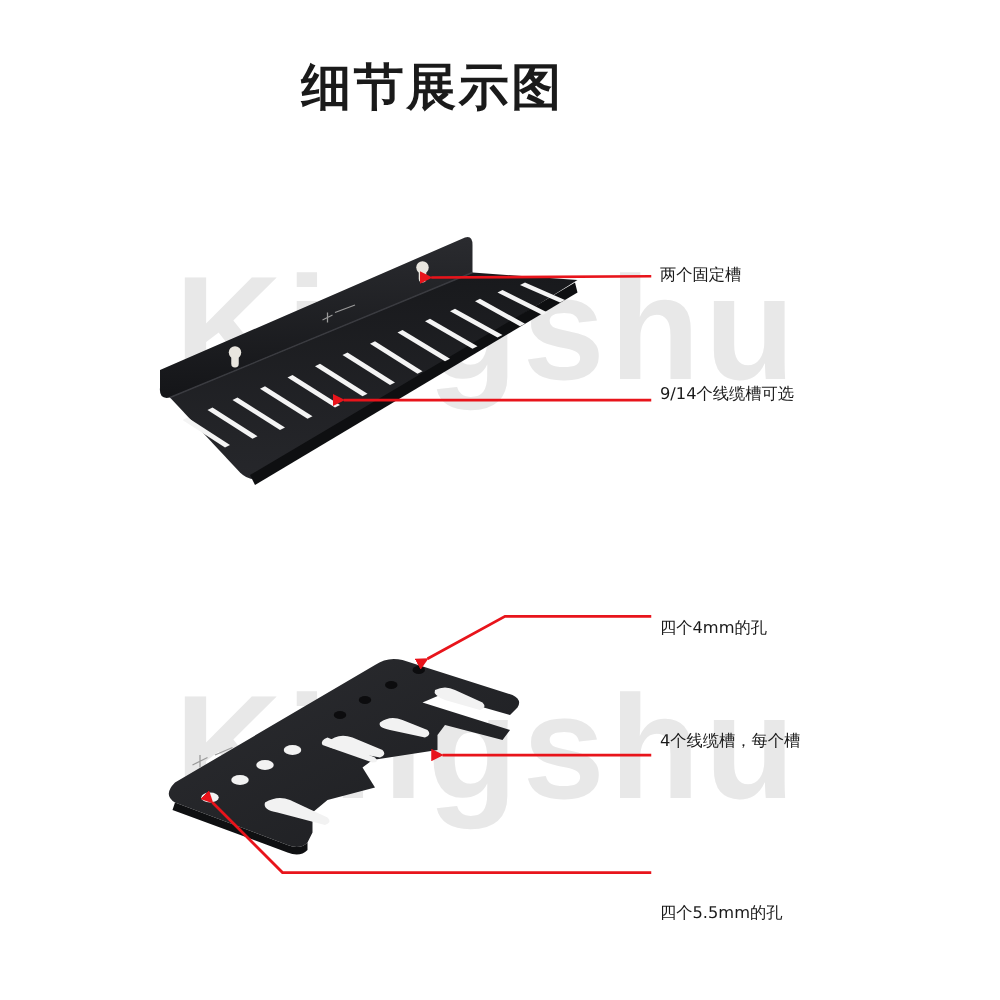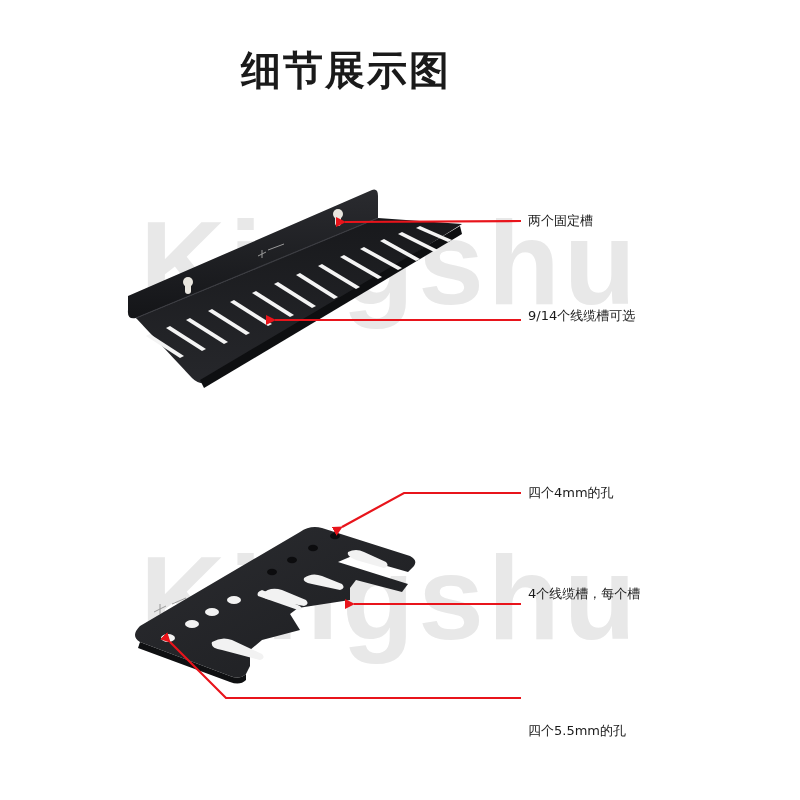--- a/index.html
+++ b/index.html
@@ -179,17 +179,17 @@
     <path d="M521,493 L404,493 L342,527" marker-end="url(#arrowhead)"></path>
 
     <path d="M521,604 L354,604" marker-end="url(#arrowhead)"></path>
 
     <path d="M521,698 L226,698 L170,642" marker-end="url(#arrowhead)"></path>
   </g>
 </svg>
 
 <div class="label" style="top:209px;">两个固定槽</div>
 <div class="label" style="top:304px;">9/14个线缆槽可选</div>
-<div class="label" style="top:481px;">四个4mm的孔</div>
+<div class="label" style="top:491px;">四个4mm的孔</div>
 <div class="label label-2line" style="top:582px;">
   <span class="label-line">4个线缆槽，每个槽</span>
 </div>
 <div class="label" style="top:719px;">四个5.5mm的孔</div>
 
 </body></html>

